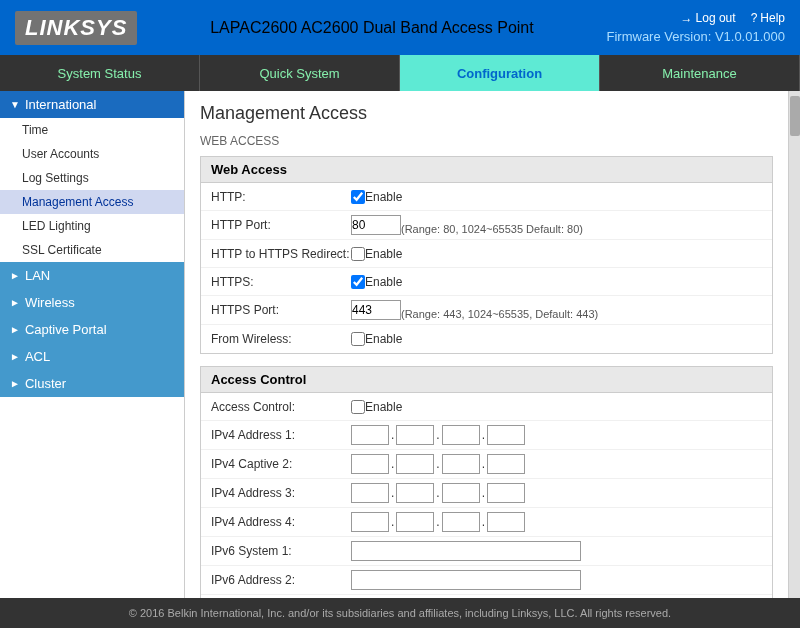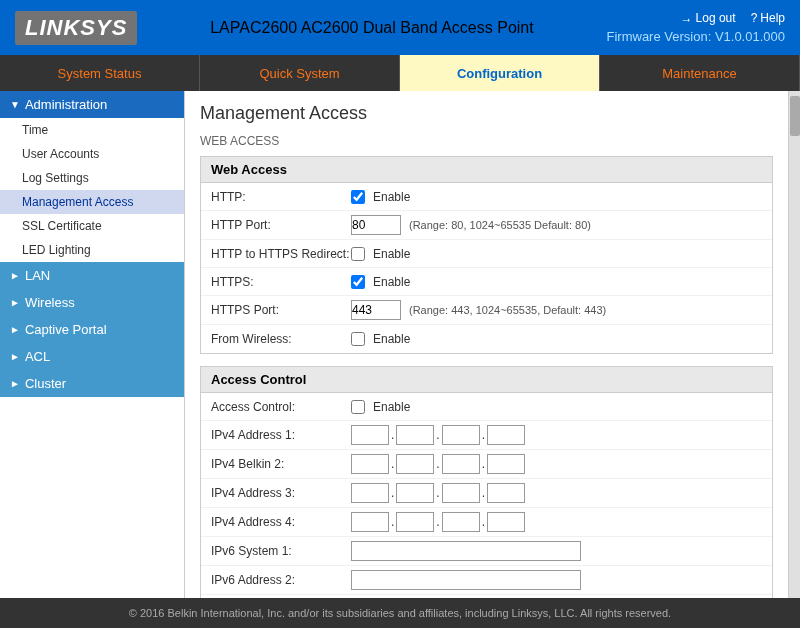--- a/index.html
+++ b/index.html
@@ -61,27 +61,27 @@
     #nav-tabs {
       background: #333;
       display: flex;
       height: 36px;
     }
     .nav-tab {
       flex: 1;
       display: flex;
       align-items: center;
       justify-content: center;
-      color: #f97316;
+      color: #86efac;
       font-size: 13px;
       cursor: pointer;
       border-right: 1px solid #555;
     }
     .nav-tab.active {
-      background: #fef9c3;
+      background: #5eead4;
       color: #0066cc;
       font-weight: bold;
     }
 
     
     #main {
       display: flex;
       height: calc(628px - 55px - 36px - 30px);
       background: #f0f0f0;
     }
@@ -174,22 +174,21 @@
     }
     .form-row:last-child { border-bottom: none; }
     .form-label {
       width: 140px;
       min-width: 140px;
       color: #333;
       font-size: 12px;
     }
     .form-control {
       display: flex;
-      align-items: center;
-      gap: 8px;
+      align-items: flex-end;
       flex: 1;
     }
     input[type="checkbox"] {
       width: 14px;
       height: 14px;
       cursor: pointer;
     }
     input[type="text"] {
       border: 1px solid #999;
       padding: 2px 0;
@@ -251,39 +250,39 @@
   <div class="nav-tab">
     <span>Maintenance</span>
   </div>
 </div>
 
 <div id="main">
 
   <div id="sidebar">
     <div class="sidebar-group-header">
       <span class="arrow">▼</span>
-      <span>Administration</span>
+      <span>International</span>
     </div>
     <div class="sidebar-item">
       <span>Time</span>
     </div>
     <div class="sidebar-item">
       <span>User Accounts</span>
     </div>
     <div class="sidebar-item">
       <span>Log Settings</span>
     </div>
     <div class="sidebar-item active">
       <span>Management Access</span>
     </div>
     <div class="sidebar-item">
+      <span>LED Lighting</span>
+    </div>
+    <div class="sidebar-item">
       <span>SSL Certificate</span>
-    </div>
-    <div class="sidebar-item">
-      <span>LED Lighting</span>
     </div>
 
     <div class="sidebar-group-header collapsed">
       <span class="arrow-right">►</span>
       <span>LAN</span>
     </div>
     <div class="sidebar-group-header collapsed">
       <span class="arrow-right">►</span>
       <span>Wireless</span>
     </div>
@@ -375,21 +374,21 @@
           <span class="ip-sep">.</span>
           <input type="text" class="ip-input" style="">
           <span class="ip-sep">.</span>
           <input type="text" class="ip-input" style="">
           <span class="ip-sep">.</span>
           <input type="text" class="ip-input" style="">
         </div>
       </div>
 
       <div class="form-row">
-        <div class="form-label">IPv4 Belkin 2:</div>
+        <div class="form-label">IPv4 Captive 2:</div>
         <div class="form-control ip-group">
           <input type="text" class="ip-input" style="">
           <span class="ip-sep">.</span>
           <input type="text" class="ip-input" style="">
           <span class="ip-sep">.</span>
           <input type="text" class="ip-input" style="">
           <span class="ip-sep">.</span>
           <input type="text" class="ip-input" style="">
         </div>
       </div>

